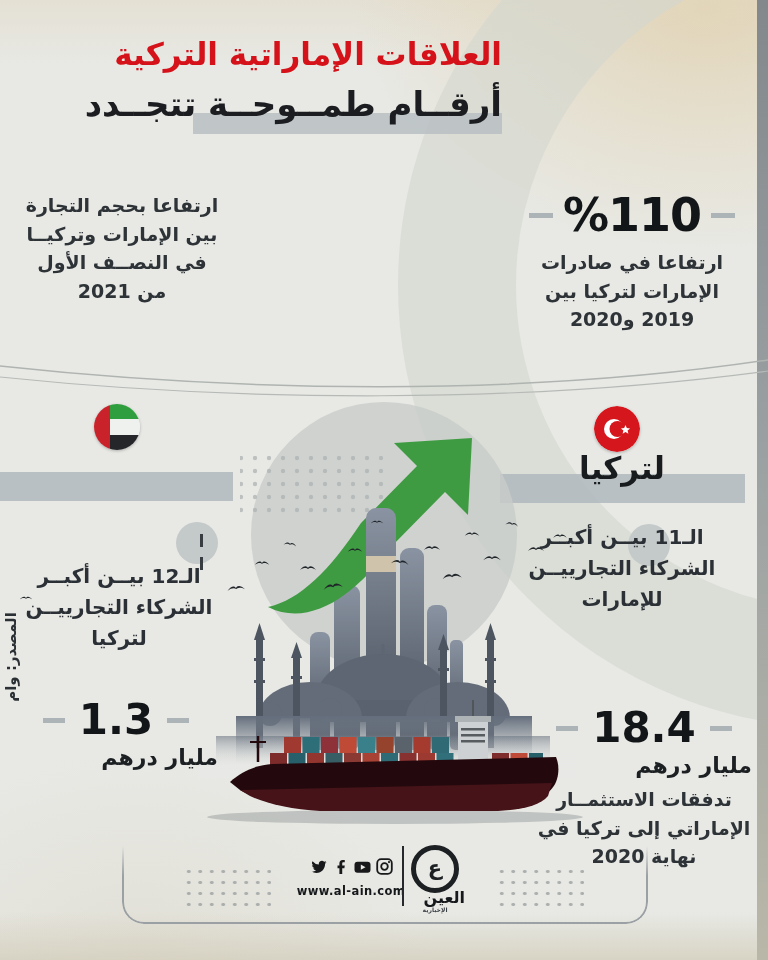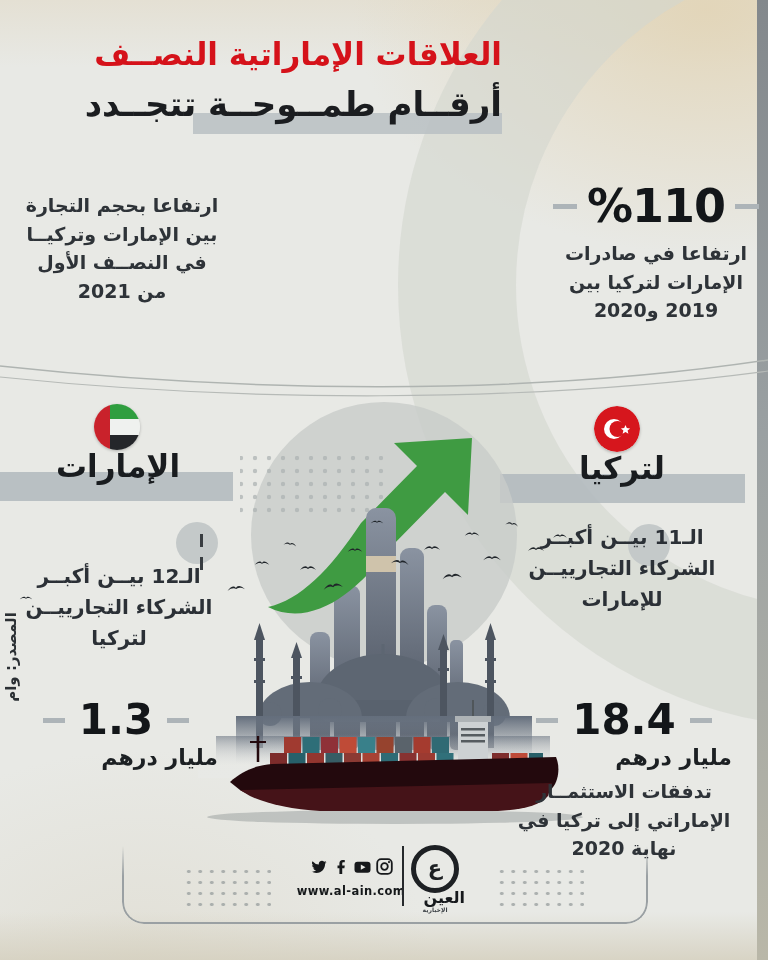--- a/index.html
+++ b/index.html
@@ -25,21 +25,21 @@
   
   .title1{top:36px;right:266px;font-size:31px;font-weight:800;color:#d5121a;direction:rtl;z-index:6;}
   .title2{top:84px;right:266px;font-size:34px;font-weight:800;color:#1b1d20;direction:rtl;z-index:6;}
   .title2-bar{left:193px;top:113px;width:309px;height:21px;background:#b9c0c4;opacity:.88;z-index:5;}
   
   .tstat{top:182px;text-align:center;z-index:6;}
   .tstat .num{display:flex;align-items:center;justify-content:center;gap:10px;
     font-size:46px;font-weight:800;color:#131619;direction:ltr;letter-spacing:-1px;line-height:1.05;}
   .tstat .num::before,.tstat .num::after{content:"";width:24px;height:5px;background:#adb4b8;flex:0 0 auto;}
   .tstat .desc{margin-top:9px;font-size:19px;font-weight:700;line-height:1.5;color:#2e3338;direction:rtl;}
-  .tstat.s110{left:552px;width:208px;}
+  .tstat.s110{left:528px;width:208px;margin-top:9px;}
   .tstat.s21 {left:288px;width:190px;}
   .tstat.s100{left:24px; width:196px;}
   
   .wires{left:0;top:350px;z-index:2;}
   
   .flag{width:46px;height:46px;border-radius:50%;overflow:hidden;z-index:6;box-shadow:0 1px 3px rgba(0,0,0,.25);}
   .uae-flag{left:94px;top:404px;}
   .uae-flag .red{position:absolute;left:0;top:0;width:34%;height:100%;background:#c9222b;}
   .uae-flag .g,.uae-flag .w,.uae-flag .b{position:absolute;left:34%;right:0;height:33.4%;}
   .uae-flag .g{top:0;background:#2f9e3f;}
@@ -63,21 +63,21 @@
   
   .illus{left:0;top:388px;z-index:5;}
   
   .bstat{top:698px;text-align:center;z-index:6;}
   .bstat .num{display:flex;align-items:center;justify-content:center;gap:14px;
     font-size:42px;font-weight:800;color:#131619;direction:ltr;line-height:1.05;}
   .bstat .num::before,.bstat .num::after{content:"";width:22px;height:5px;background:#adb4b8;flex:0 0 auto;}
   .bstat .unit{font-size:22px;font-weight:800;color:#1c2023;margin-top:3px;direction:rtl;text-align:right;}
   .bstat .desc{font-size:19px;font-weight:700;line-height:1.5;color:#2e3338;margin-top:7px;direction:rtl;}
   .bstat.left{left:14px;width:204px;}
-  .bstat.right{left:516px;width:216px;}
+  .bstat.right{left:536px;width:216px;margin-top:8px;}
   
   .source{left:-61px;top:645px;width:150px;height:24px;text-align:center;
     transform:rotate(-90deg);font-size:15px;font-weight:700;color:#2b3034;direction:rtl;z-index:6;}
   
   .frame{left:122px;top:846px;width:522px;height:76px;border:2px solid #9aa0a3;border-top:none;
     border-radius:0 0 22px 22px;z-index:2;
     -webkit-mask-image:linear-gradient(to bottom,transparent 0,#000 30px);
     mask-image:linear-gradient(to bottom,transparent 0,#000 30px);}
   .dotgrid{width:88px;height:42px;z-index:3;opacity:.75;
     background-image:radial-gradient(circle,#979d9d 1.6px,rgba(0,0,0,0) 1.9px);
@@ -100,21 +100,21 @@
 <div class="canvas">
 
   <div class="abs bg-wash"></div>
   <div class="abs ring-watermark"></div>
 
   <svg class="abs wires" width="768" height="64" viewBox="0 0 768 64">
     <path d="M0,16 C240,42 520,47 768,10" fill="none" stroke="#afb4b1" stroke-width="1.5"></path>
     <path d="M0,27 C240,52 520,54 768,21" fill="none" stroke="#b6bab7" stroke-width="1.2"></path>
   </svg>
 
-  <div class="abs title1">العلاقات الإماراتية النصــف</div>
+  <div class="abs title1">العلاقات الإماراتية التركية</div>
   <div class="abs title2-bar"></div>
   <div class="abs title2">أرقــام طمــوحــة تتجــدد</div>
 
   <div class="abs tstat s110">
     <div class="num">%110</div>
     <div class="desc">ارتفاعا في صادرات الإمارات لتركيا بين 2019 و2020</div>
   </div>
   <div class="abs tstat s100">
     <div class="desc">ارتفاعا بحجم التجارة بين الإمارات وتركيــا في النصــف الأول من 2021</div>
   </div>
@@ -126,21 +126,20 @@
       <div class="b"></div>
   </div>
   <svg class="abs flag turkey-flag" width="46" height="46" viewBox="0 0 46 46">
     <circle cx="23" cy="23" r="23" fill="#d6161d"></circle>
     <circle cx="20" cy="23" r="10" fill="#ffffff"></circle>
     <circle cx="23.5" cy="23" r="8" fill="#d6161d"></circle>
     <path d="M31.5,19 l1.3,3.1 3.3,.3 -2.5,2.2 .8,3.2 -2.9,-1.8 -2.9,1.8 .8,-3.2 -2.5,-2.2 3.3,-.3 Z" fill="#ffffff"></path>
   </svg>
   <div class="abs name-bar uae-bar"></div>
   <div class="abs name-bar turkey-bar"></div>
-  <div class="abs cname uae-name">الإمارات</div>
   <div class="abs cname turkey-name">لتركيا</div>
   <div class="abs blob blob-uae"></div>
   <div class="abs blob blob-tr"></div>
   <div class="abs tick tick1"></div>
   <div class="abs tick tick2"></div>
   <div class="abs cdesc uae-desc">الـ12 بيــن أكبــر الشركاء التجارييــن لتركيا</div>
   <div class="abs cdesc turkey-desc">الـ11 بيــن أكبــر الشركاء التجارييــن للإمارات</div>
 
   <svg class="abs illus" width="768" height="444" viewBox="0 388 768 444">
     <defs>

